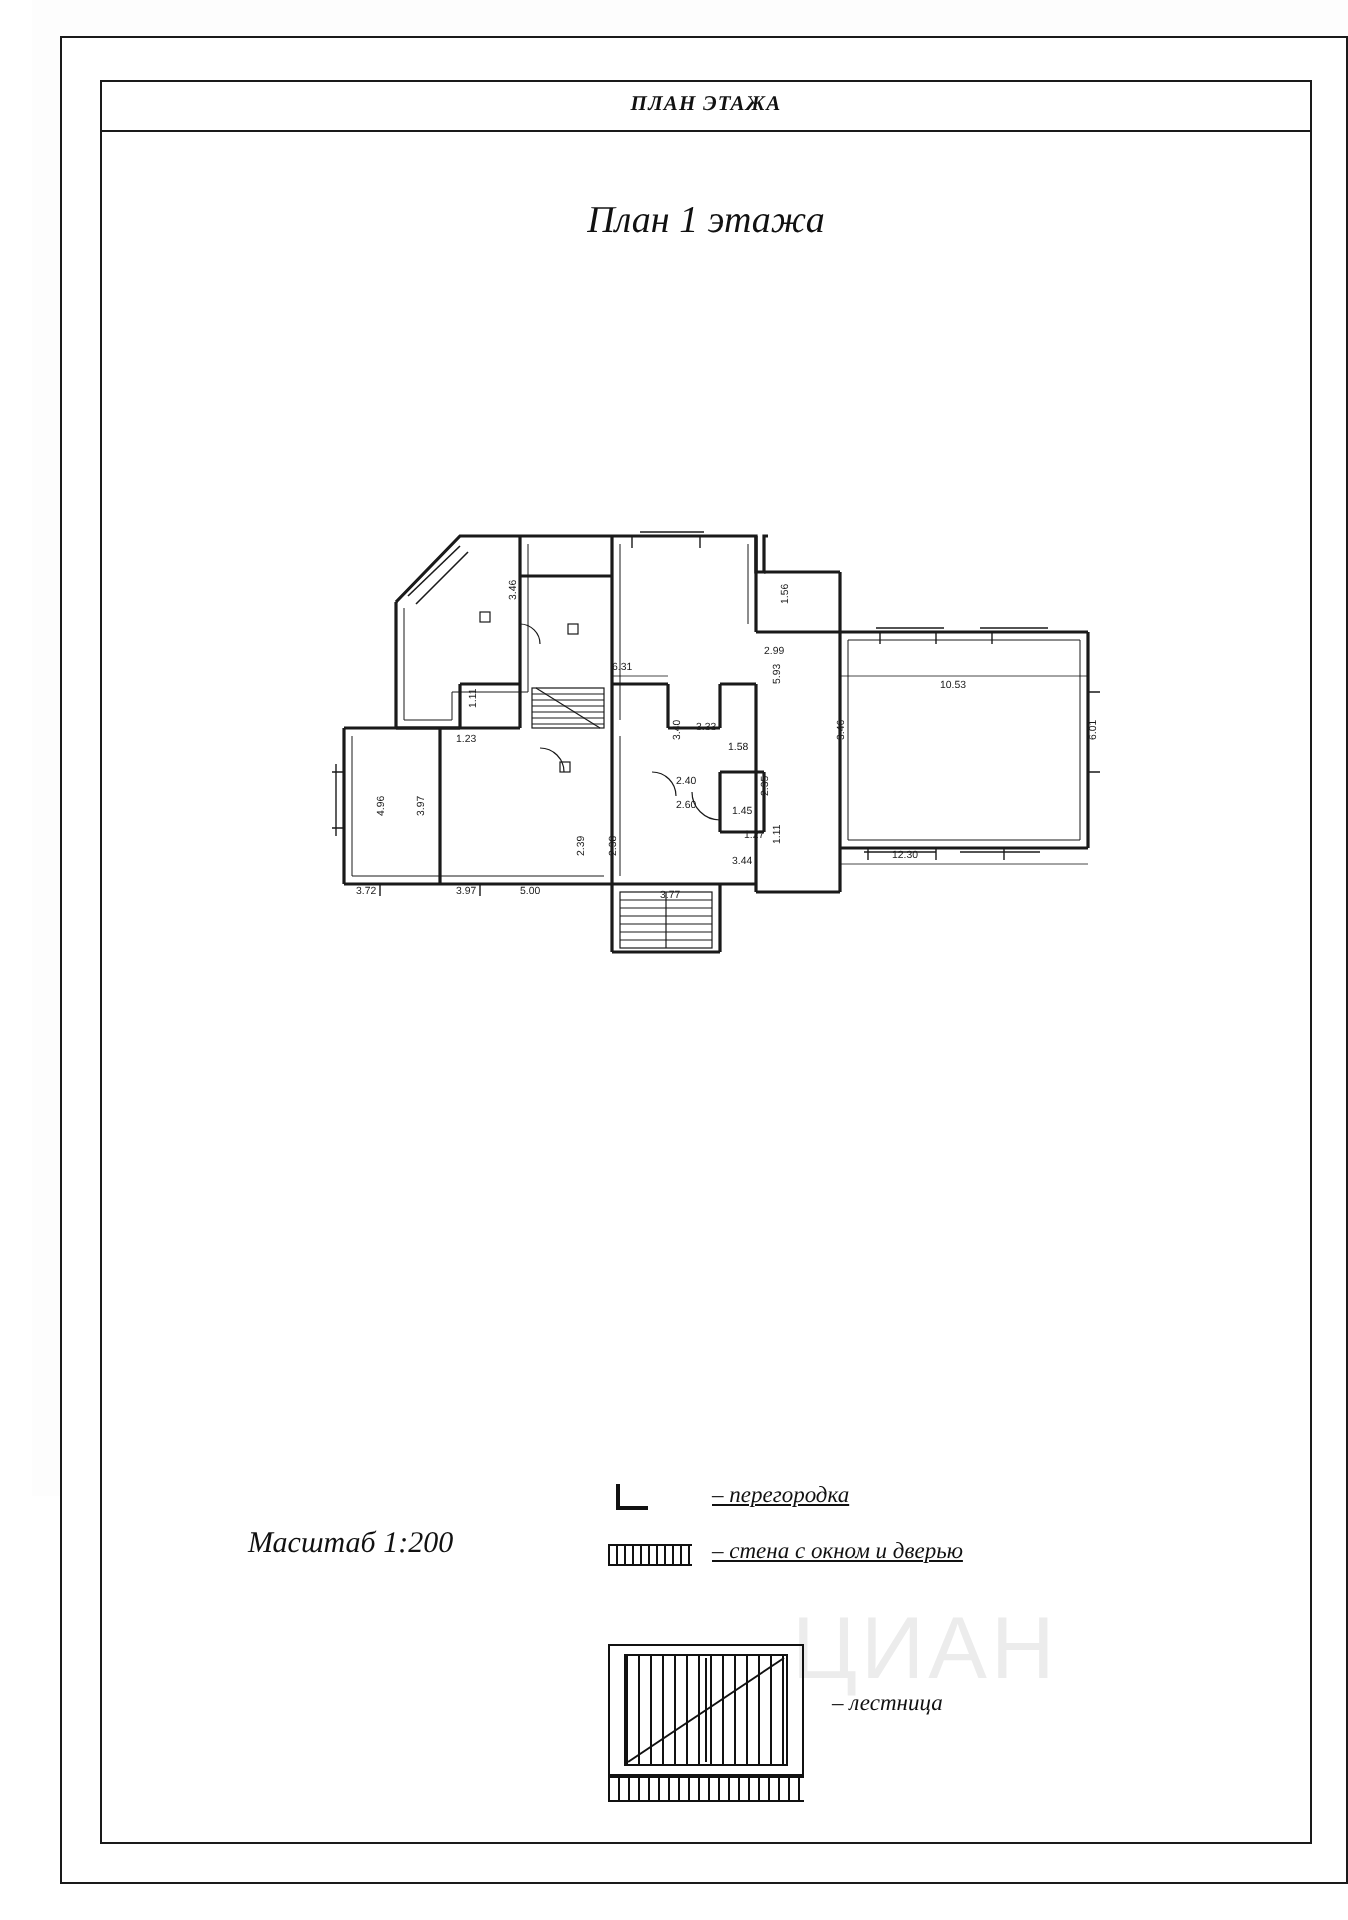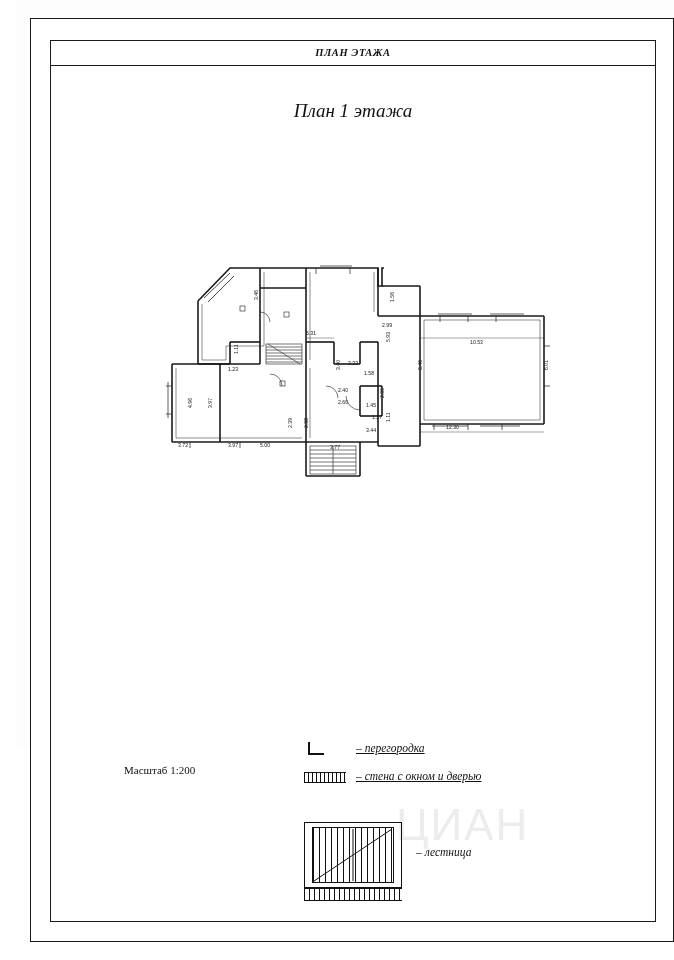--- a/index.html
+++ b/index.html
@@ -63,21 +63,22 @@
     text-align: center;
     font-family: "Liberation Serif", serif;
     font-style: italic;
     font-size: 19px;
     color: #111;
   }
   .scale-label {
     position: absolute;
     left: 108px; top: 764px;
     font-family: "Liberation Serif", serif;
-    font-size: 11px;
+    font-style: italic;
+    font-size: 15px;
     color: #111;
   }
   .legend {
     position: absolute;
     left: 288px; top: 740px;
     width: 300px;
   }
   .legend-title {
     font-family: "Liberation Serif", serif;
     font-style: italic;

